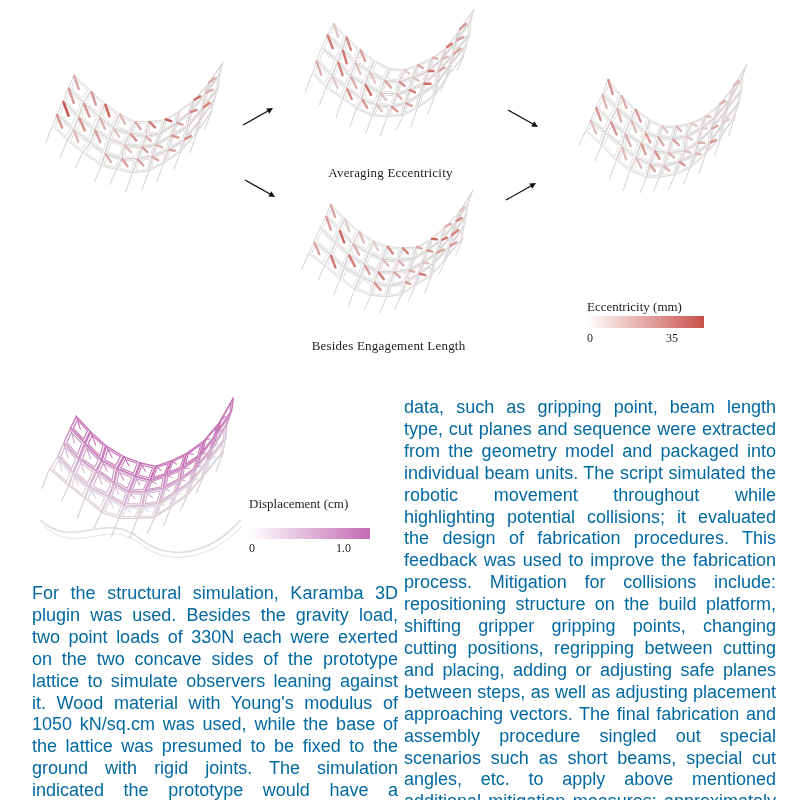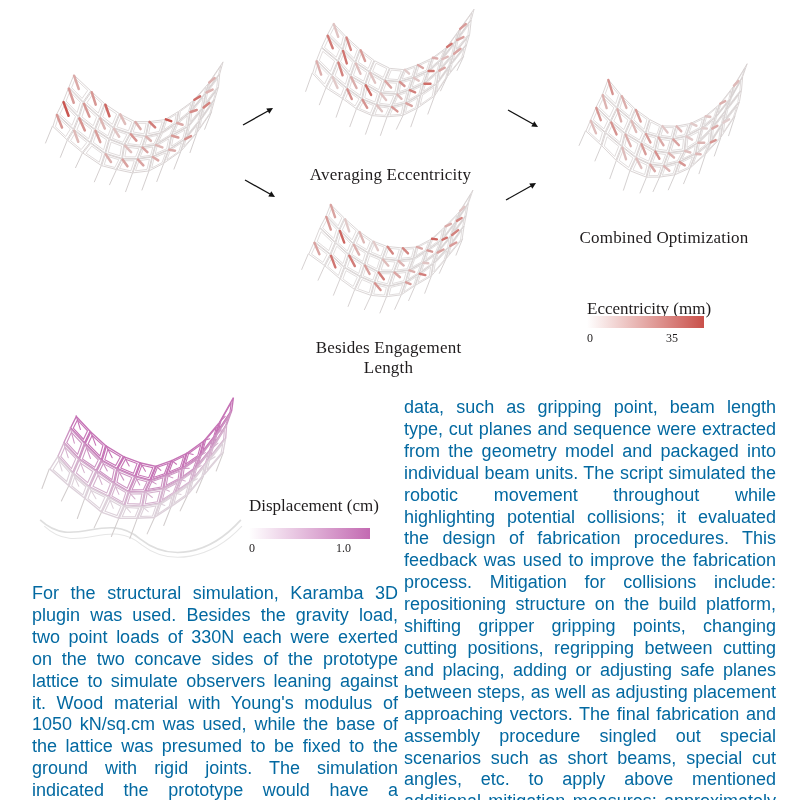--- a/index.html
+++ b/index.html
@@ -1,22 +1,22 @@
 <!DOCTYPE html>
 <html><head>
 <meta charset="utf-8">
 <style>
   html,body{margin:0;padding:0;background:#ffffff;}
   .page{position:relative;width:800px;height:800px;background:#ffffff;overflow:hidden;
         font-family:"Liberation Sans",sans-serif;color:#2b2b2b;}
   .fig-label{position:absolute;text-align:center;
              font-family:"Liberation Serif","DejaVu Serif",serif;
-             font-size:17px;color:#1f1c1d;letter-spacing:0.2px;}
+             font-size:13px;color:#1f1c1d;letter-spacing:0.2px;}
   .legend-title{position:absolute;font-family:"Liberation Serif","DejaVu Serif",serif;
-                font-size:17px;color:#1f1c1d;}
+                font-size:13px;color:#1f1c1d;}
   .colorbar{position:absolute;}
   .tick{position:absolute;font-family:"Liberation Serif","DejaVu Serif",serif;
         font-size:12px;color:#1f1c1d;}
   .body-col{position:absolute;text-align:justify;}
   .body-col p{margin:0;font-size:18px;line-height:21.9px;color:#0369a1;}
   svg.arrow{position:absolute;}
   svg.lattice{position:absolute;}
 </style>
 </head>
 <body>
@@ -546,21 +546,20 @@
       <path d="M135.08002590412332,93.06455227738586L150.30629952032643,82.26393951949572L145.1791180899978,93.77310255721818L129.11106552619313,107.03656939175086Z" fill="none" stroke="rgb(216,210,210)" stroke-width="1"></path>
       <path d="M136.35347362939618,93.31981245082711L147.57283313607215,85.36146620817124L143.79490997688262,93.84190213070357L131.95529229828972,103.61498295614871Z" fill="none" stroke="rgb(216,210,210)" stroke-width="0.8"></path>
       <line x1="135.35686752674636" y1="93.05079236268878" x2="140.35326050291584" y2="93.40133829060582" stroke="rgb(222,184,183)" stroke-width="2.6" stroke-linecap="round"></line>
       <path d="M151.10045809658186,81.48768493889364L164.16136992054004,62.63119582901496L161.97409045770007,76.92206855315969L145.9732766662532,92.99684797661611Z" fill="none" stroke="rgb(216,210,210)" stroke-width="1"></path>
       <path d="M152.33778459360474,80.70393872455875L161.96161435862655,66.80968359096394L160.3499347544287,77.33980033507058L148.5598614344152,89.1843746470911Z" fill="none" stroke="rgb(216,210,210)" stroke-width="0.8"></path>
       <line x1="151.42528923723614" y1="81.40413858251146" x2="156.80487577378935" y2="79.1453599495694" stroke="rgb(215,149,146)" stroke-width="2.6" stroke-linecap="round"></line>
       <path d="M164.9745841300249,61.619289229315754L182.8204111745808,40.57977544782993L177.68403192807398,54.97604269114166L162.78730466718494,75.91016195346047Z" fill="none" stroke="rgb(216,210,210)" stroke-width="1"></path>
       <path d="M166.84089961553576,60.7382439927687L179.99045638520852,45.235444364305465L176.20575588778243,55.84322022779831L165.2292200113379,71.26836073687534Z" fill="none" stroke="rgb(216,210,210)" stroke-width="0.8"></path>
       <line x1="165.2702393380832" y1="61.44585372198443" x2="171.5580714065917" y2="58.15919490836145" stroke="rgb(226,206,206)" stroke-width="2.6" stroke-linecap="round"></line>
     </svg>
-  <div class="fig-label" style="left:573px;top:228px;width:182px">Combined Optimization</div>
 
   <div class="legend-title" style="left:587px;top:299px">Eccentricity (mm)</div>
   <div class="colorbar" style="left: 587px; top: 316px; width: 117px; height: 12px; background: linear-gradient(to right, rgb(255, 255, 255), rgb(201, 80, 74));"></div>
   <div class="tick" style="left:587px;top:331px">0</div>
   <div class="tick" style="left:666px;top:331px;width:38px;">35</div>
 
   <svg id="lat-displacement" class="lattice" style="left:36px;top:396px" width="208" height="168" viewBox="0 0 200 160" preserveAspectRatio="none">
       <path d="M 4,118 C 36,148 66,108 100,136 C 128,158 166,152 197,118" fill="none" stroke="rgb(222,222,222)" stroke-width="1.6"></path>
       <path d="M 8,124 C 40,154 70,114 102,142 C 128,162 168,156 198,124" fill="none" stroke="rgb(230,230,230)" stroke-width="1"></path>
       <line x1="12.740158900851384" y1="69.48008058639243" x2="5.740158900851384" y2="88.08095172420144" stroke="rgb(210,205,205)" stroke-width="1" stroke-linecap="round"></line>

